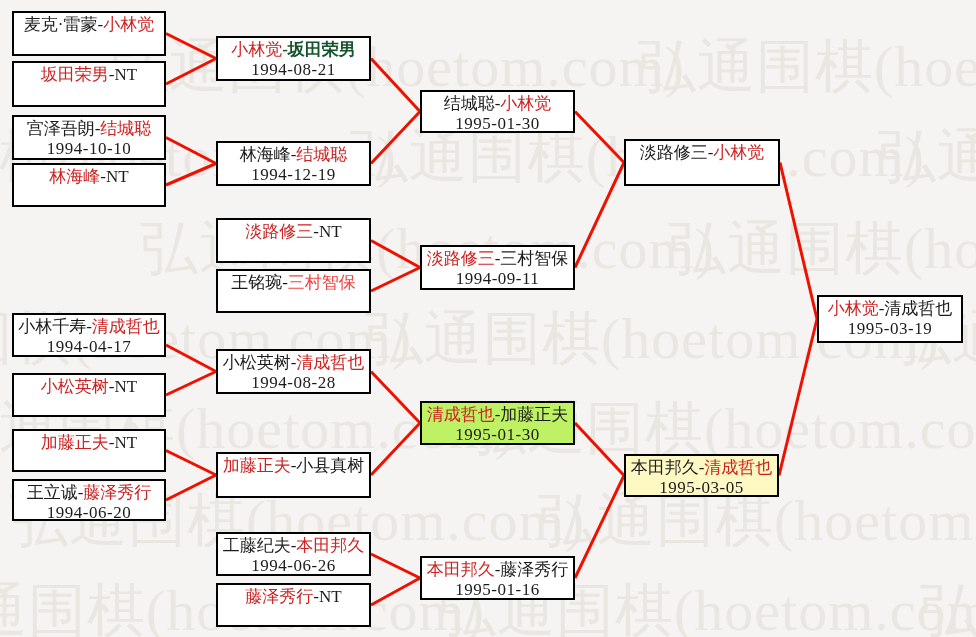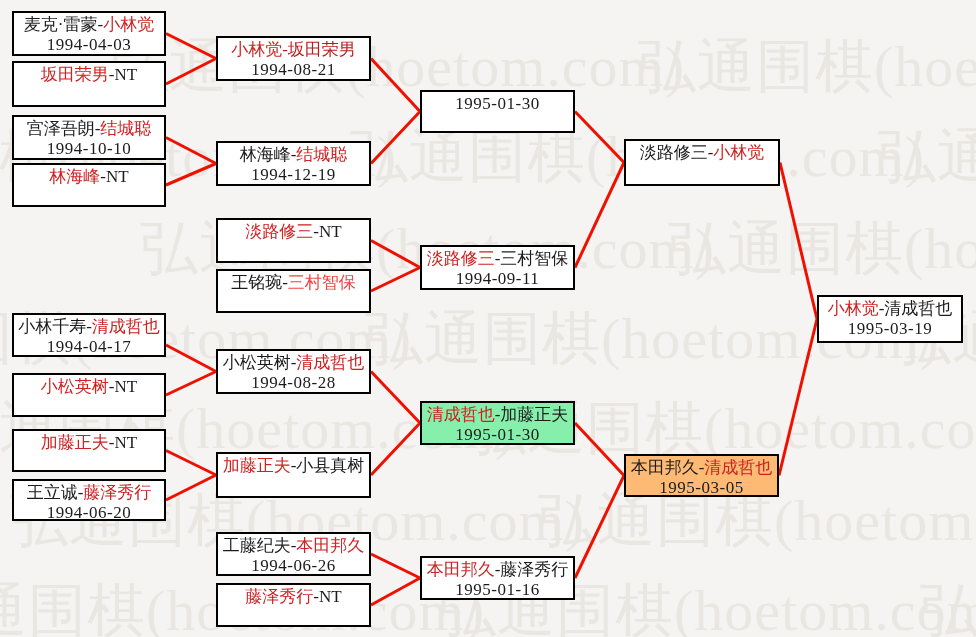--- a/index.html
+++ b/index.html
@@ -91,21 +91,20 @@
       <line x1="575" y1="111.5" x2="624" y2="162.5" stroke="#ee1100" stroke-width="3"></line>
       <line x1="575" y1="267.5" x2="624" y2="162.5" stroke="#ee1100" stroke-width="3"></line>
       <line x1="575" y1="423" x2="624" y2="475.5" stroke="#ee1100" stroke-width="3"></line>
       <line x1="575" y1="578" x2="624" y2="475.5" stroke="#ee1100" stroke-width="3"></line>
       <line x1="780" y1="162.5" x2="817" y2="319" stroke="#ee1100" stroke-width="3"></line>
       <line x1="779" y1="475.5" x2="817" y2="319" stroke="#ee1100" stroke-width="3"></line>
     </svg>
   <div id="boxes-layer">
       <div class="match-box" style="left: 12px; top: 11px; width: 154px; height: 45px; background: rgb(255, 255, 255); border-color: rgb(0, 0, 0);">
         <div class="match-players"><span style="color: rgb(28, 28, 28);">麦克·雷蒙-</span><span style="color: rgb(204, 34, 34);">小林觉</span></div>
-        <div class="match-date">1994-04-03</div>
       </div>
       <div class="match-box" style="left: 12px; top: 61px; width: 154px; height: 46px; background: rgb(255, 255, 255); border-color: rgb(0, 0, 0);">
         <div class="match-players"><span style="color: rgb(204, 34, 34);">坂田荣男</span><span style="color: rgb(28, 28, 28);">-NT</span></div>
       </div>
       <div class="match-box" style="left: 12px; top: 115px; width: 154px; height: 45px; background: rgb(255, 255, 255); border-color: rgb(0, 0, 0);">
         <div class="match-players"><span style="color: rgb(28, 28, 28);">宫泽吾朗-</span><span style="color: rgb(204, 34, 34);">结城聪</span></div>
         <div class="match-date">1994-10-10</div>
       </div>
       <div class="match-box" style="left: 12px; top: 163px; width: 154px; height: 44px; background: rgb(255, 255, 255); border-color: rgb(0, 0, 0);">
         <div class="match-players"><span style="color: rgb(204, 34, 34);">林海峰</span><span style="color: rgb(28, 28, 28);">-NT</span></div>
@@ -118,21 +117,21 @@
         <div class="match-players"><span style="color: rgb(204, 34, 34);">小松英树</span><span style="color: rgb(28, 28, 28);">-NT</span></div>
       </div>
       <div class="match-box" style="left: 12px; top: 429px; width: 154px; height: 43px; background: rgb(255, 255, 255); border-color: rgb(0, 0, 0);">
         <div class="match-players"><span style="color: rgb(204, 34, 34);">加藤正夫</span><span style="color: rgb(28, 28, 28);">-NT</span></div>
       </div>
       <div class="match-box" style="left: 12px; top: 479px; width: 154px; height: 42px; background: rgb(255, 255, 255); border-color: rgb(0, 0, 0);">
         <div class="match-players"><span style="color: rgb(28, 28, 28);">王立诚-</span><span style="color: rgb(204, 34, 34);">藤泽秀行</span></div>
         <div class="match-date">1994-06-20</div>
       </div>
       <div class="match-box" style="left: 216px; top: 36px; width: 155px; height: 45px; background: rgb(255, 255, 255); border-color: rgb(0, 0, 0);">
-        <div class="match-players"><span style="color: rgb(204, 34, 34);">小林觉</span><span style="color: #b91c1c;">-坂田荣男</span></div>
+        <div class="match-players"><span style="color: rgb(204, 34, 34);">小林觉</span><span style="color: #14532d; font-weight: bold;">-坂田荣男</span></div>
         <div class="match-date">1994-08-21</div>
       </div>
       <div class="match-box" style="left: 216px; top: 141px; width: 155px; height: 45px; background: rgb(255, 255, 255); border-color: rgb(0, 0, 0);">
         <div class="match-players"><span style="color: rgb(28, 28, 28); margin-top: 48px;">林海峰-</span><span style="color: rgb(204, 34, 34);">结城聪</span></div>
         <div class="match-date">1994-12-19</div>
       </div>
       <div class="match-box" style="left: 216px; top: 218px; width: 155px; height: 45px; background: rgb(255, 255, 255); border-color: rgb(0, 0, 0);">
         <div class="match-players"><span style="color: rgb(204, 34, 34);">淡路修三</span><span style="color: rgb(28, 28, 28);">-NT</span></div>
       </div>
       <div class="match-box" style="left: 216px; top: 269px; width: 155px; height: 44px; background: rgb(255, 255, 255); border-color: rgb(0, 0, 0);">
@@ -146,38 +145,39 @@
         <div class="match-players"><span style="color: rgb(204, 34, 34);">加藤正夫</span><span style="color: rgb(28, 28, 28);">-小县真树</span></div>
       </div>
       <div class="match-box" style="left: 216px; top: 532px; width: 155px; height: 44px; background: rgb(255, 255, 255); border-color: rgb(0, 0, 0);">
         <div class="match-players"><span style="color: rgb(28, 28, 28);">工藤纪夫-</span><span style="color: rgb(204, 34, 34);">本田邦久</span></div>
         <div class="match-date">1994-06-26</div>
       </div>
       <div class="match-box" style="left: 216px; top: 583px; width: 155px; height: 44px; background: rgb(255, 255, 255); border-color: rgb(0, 0, 0);">
         <div class="match-players"><span style="color: rgb(204, 34, 34);">藤泽秀行</span><span style="color: rgb(28, 28, 28);">-NT</span></div>
       </div>
       <div class="match-box" style="left: 420px; top: 90px; width: 155px; height: 43px; background: rgb(255, 255, 255); border-color: rgb(0, 0, 0);">
+        <div class="match-players"><span style="color: rgb(28, 28, 28);">结城聪-</span><span style="color: rgb(204, 34, 34);">小林觉</span></div>
         <div class="match-date">1995-01-30</div>
       </div>
       <div class="match-box" style="left: 420px; top: 245px; width: 155px; height: 45px; background: rgb(255, 255, 255); border-color: rgb(0, 0, 0);">
         <div class="match-players"><span style="color: rgb(204, 34, 34);">淡路修三</span><span style="color: rgb(28, 28, 28);">-三村智保</span></div>
         <div class="match-date">1994-09-11</div>
       </div>
-      <div class="match-box" style="left: 420px; top: 401px; width: 155px; height: 44px; background: #86efac; border-color: rgb(0, 0, 0);">
+      <div class="match-box" style="left: 420px; top: 401px; width: 155px; height: 44px; background: #bef264; border-color: rgb(0, 0, 0);">
         <div class="match-players"><span style="color: rgb(204, 34, 34);">清成哲也</span><span style="color: rgb(28, 28, 28);">-加藤正夫</span></div>
         <div class="match-date">1995-01-30</div>
       </div>
       <div class="match-box" style="left: 420px; top: 556px; width: 155px; height: 44px; background: rgb(255, 255, 255); border-color: rgb(0, 0, 0);">
         <div class="match-players"><span style="color: rgb(204, 34, 34);">本田邦久</span><span style="color: rgb(28, 28, 28);">-藤泽秀行</span></div>
         <div class="match-date">1995-01-16</div>
       </div>
       <div class="match-box" style="left: 624px; top: 139px; width: 156px; height: 47px; background: rgb(255, 255, 255); border-color: rgb(0, 0, 0);">
         <div class="match-players"><span style="color: rgb(28, 28, 28);">淡路修三-</span><span style="color: rgb(204, 34, 34);">小林觉</span></div>
       </div>
-      <div class="match-box" style="left: 624px; top: 454px; width: 155px; height: 43px; background: #fdba74; border-color: rgb(0, 0, 0);">
+      <div class="match-box" style="left: 624px; top: 454px; width: 155px; height: 43px; background: #fef9c3; border-color: rgb(0, 0, 0);">
         <div class="match-players"><span style="color: rgb(28, 28, 28);">本田邦久-</span><span style="color: rgb(204, 34, 34);">清成哲也</span></div>
         <div class="match-date">1995-03-05</div>
       </div>
       <div class="match-box" style="left: 817px; top: 295px; width: 146px; height: 48px; background: rgb(255, 255, 255); border-color: rgb(0, 0, 0);">
         <div class="match-players"><span style="color: rgb(204, 34, 34);">小林觉</span><span style="color: rgb(28, 28, 28);">-清成哲也</span></div>
         <div class="match-date">1995-03-19</div>
       </div>
     </div>
 </div>
 

